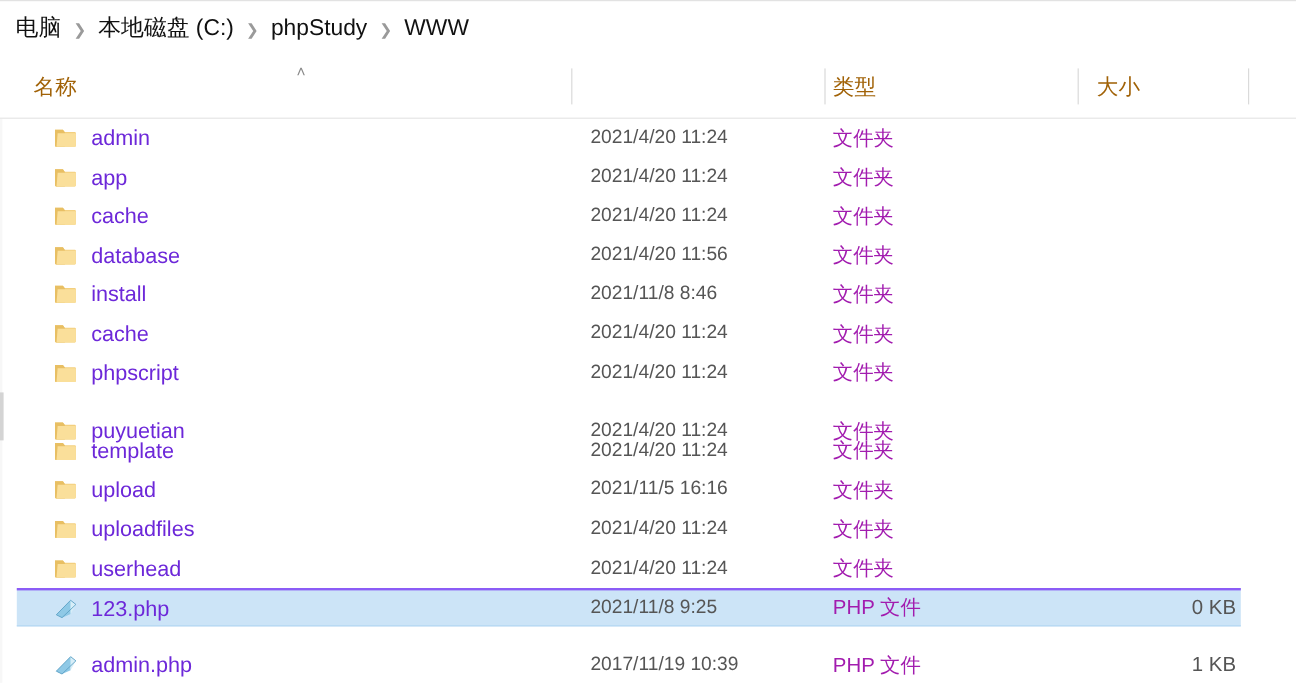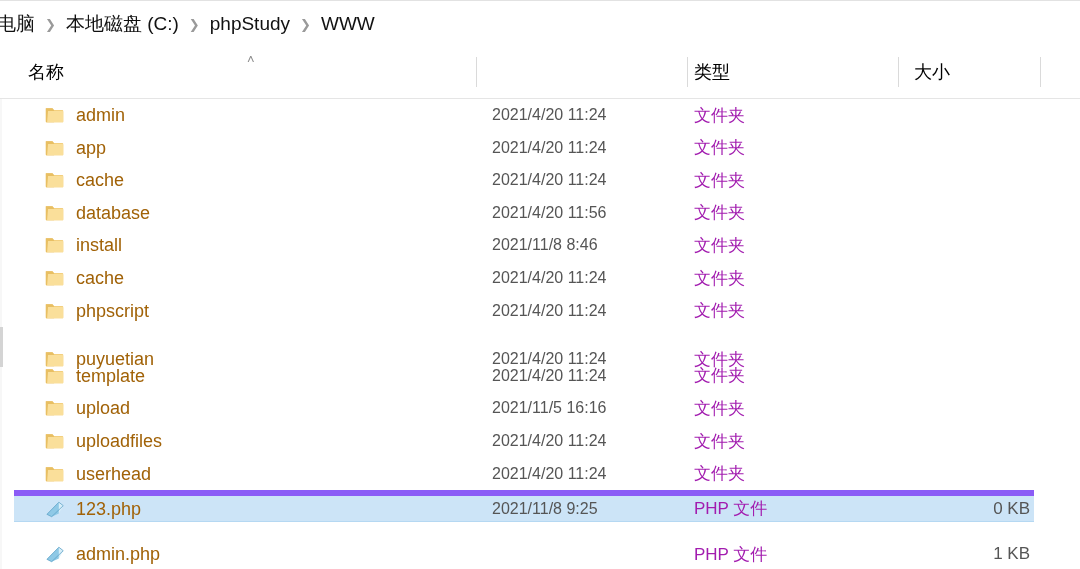--- a/index.html
+++ b/index.html
@@ -26,21 +26,21 @@
     position: absolute;
     left: 0;
     top: 0;
     width: 1080px;
     height: 45px;
     background: #ffffff;
     border-top: 1px solid #e2e2e2;
     box-sizing: border-box;
     display: flex;
     align-items: center;
-    padding-left: 0px;
+    padding-left: 16px;
   }
   .crumb {
     font-size: 19px;
     color: #111111;
     line-height: 1;
     white-space: nowrap;
     padding: 2px 1px;
   }
   .crumb-first {
     margin-left: -4px;
@@ -65,21 +65,21 @@
     border-bottom: 1px solid #e5e5e5;
     box-sizing: border-box;
   }
   .col-head {
     position: absolute;
     top: 0;
     height: 53px;
     display: flex;
     align-items: center;
     font-size: 18px;
-    color: #000000;
+    color: #a16207;
     white-space: nowrap;
     box-sizing: border-box;
   }
   .col-div {
     position: absolute;
     top: 12px;
     width: 1px;
     height: 30px;
     background: #dadada;
   }
@@ -107,30 +107,30 @@
     position: absolute;
     left: 14px;
     width: 1020px;
     height: 32px;
     display: flex;
     align-items: center;
     box-sizing: border-box;
   }
   .row.selected {
     background: #cce4f7;
-    border-top: 6px solid #8b5cf6;
+    border-top: 2px solid #8b5cf6;
     border-bottom: 1px solid #b5d8f2;
   }
   .cell-name {
     position: absolute;
     left: 30px;
     display: flex;
     align-items: center;
     font-size: 18px;
-    color: #a16207;
+    color: #6d28d9;
     white-space: nowrap;
   }
   .cell-date {
     position: absolute;
     left: 478px;
     font-size: 16px;
     color: #555555;
     white-space: nowrap;
   }
   .cell-type {
@@ -384,18 +384,19 @@
       <div class="row" style="top: 439px;">
         <div class="cell-name">
           <svg class="icon" viewBox="0 0 24 24">
             <path d="M3.2 17.8 L16.2 4.6 L21 8.4 L8.4 20.4 Z" fill="#b9e0f2"></path>
             <path d="M3.2 17.8 L16.2 4.6 L16.2 17.0 L8.4 20.4 Z" fill="#8fc9e6"></path>
             <path d="M16.2 4.6 L21 8.4 L16.2 17.0 Z" fill="#d8eef8"></path>
             <path d="M3.2 17.8 L16.2 4.6 L21 8.4 L8.4 20.4 Z" fill="none" stroke="#5b9fc4" stroke-width="0.8"></path>
           </svg>
           <span class="name-text">admin.php</span>
         </div>
+        <div class="cell-date">2017/11/19 10:39</div>
         <div class="cell-type">PHP 文件</div>
         <div class="cell-size">1 KB</div>
       </div>
     </div>
 
 </div>
 
 </body></html>

